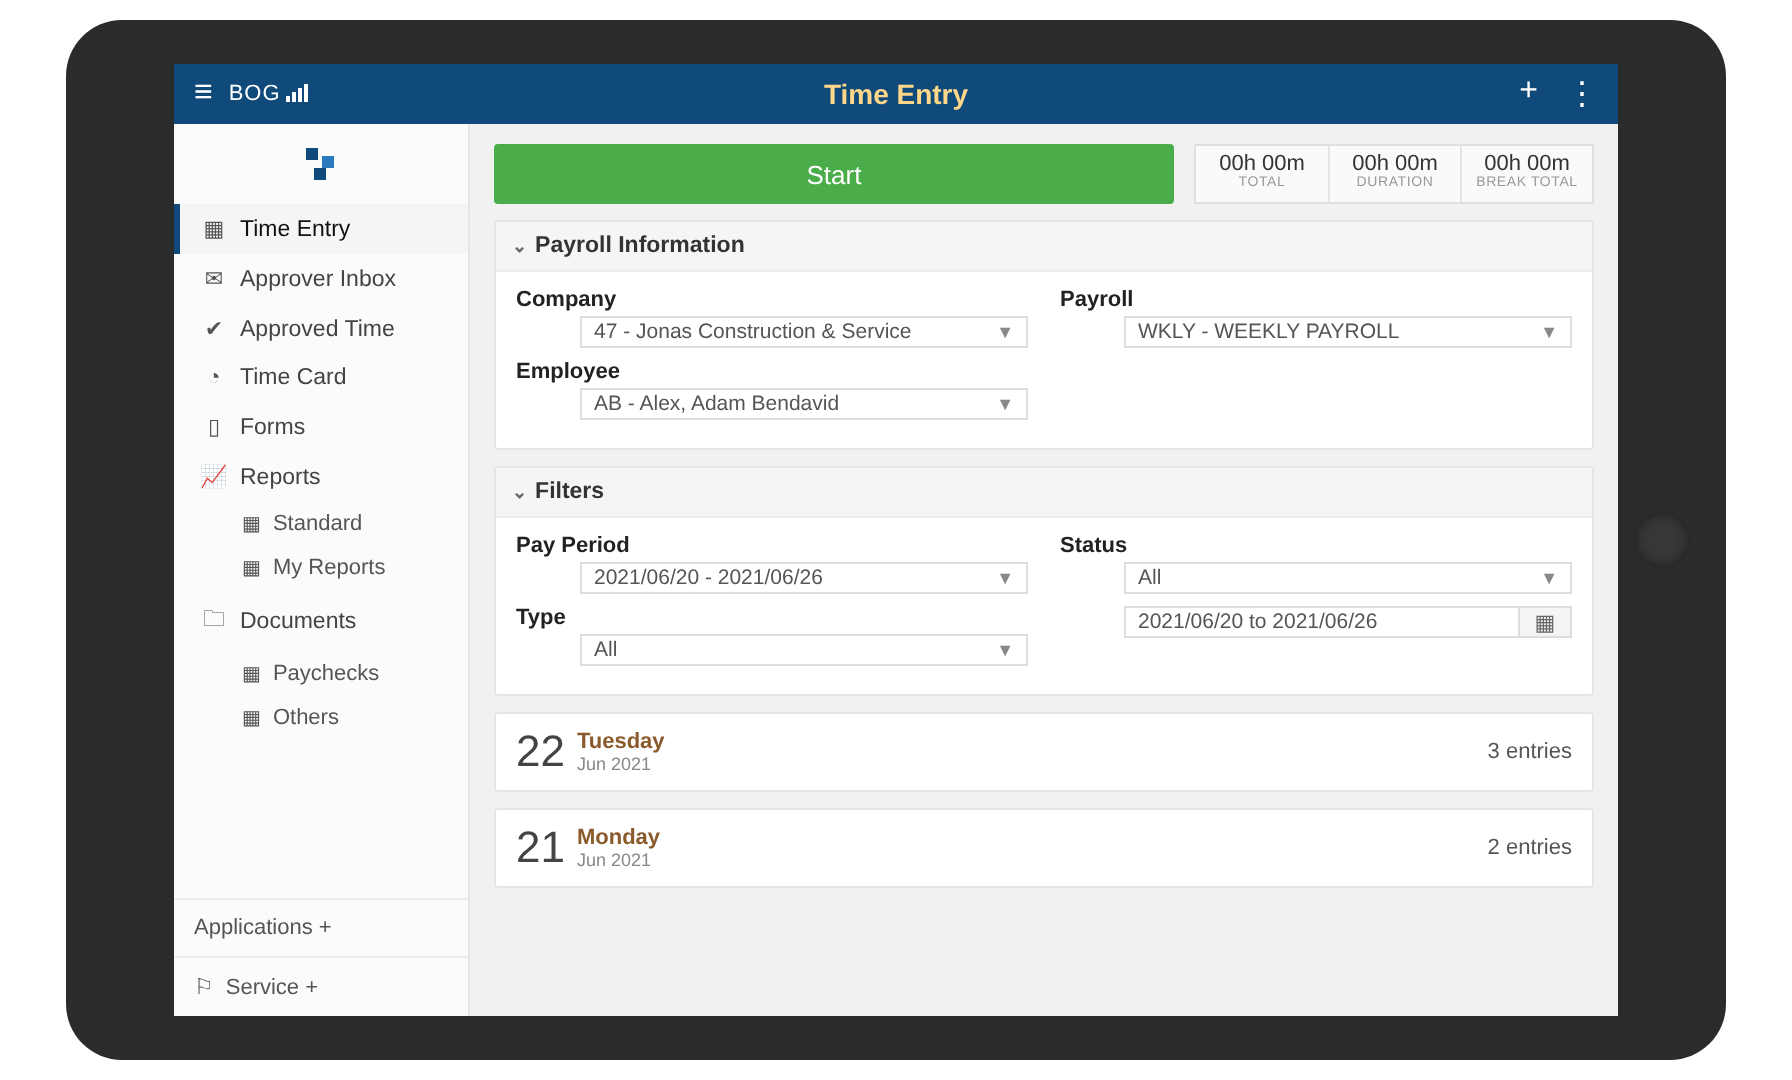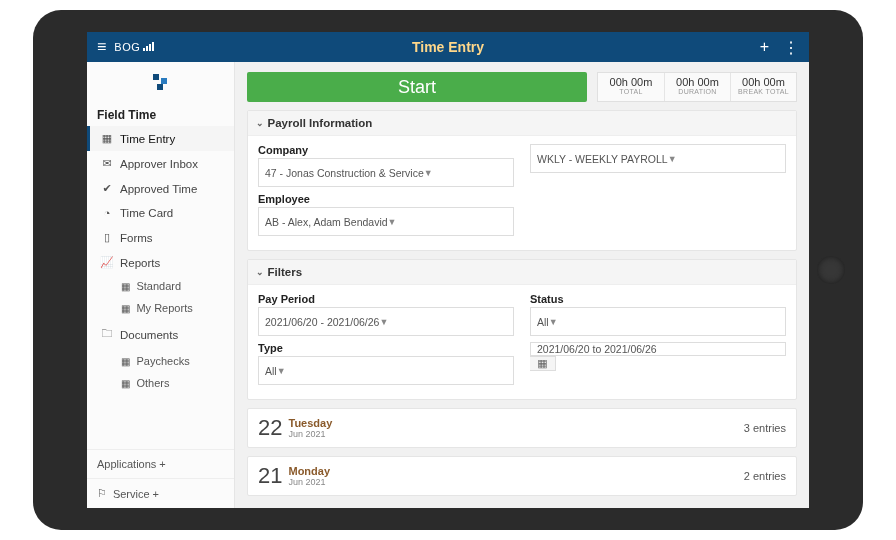--- a/index.html
+++ b/index.html
@@ -19,35 +19,35 @@
   .section-label { padding: 6px 10px 4px; font-weight: 600; font-size: 12px; color: #222; }
   .nav-item { display: flex; align-items: center; gap: 7px; padding: 6px 10px 6px 14px; cursor: pointer; color: #444; }
   .nav-item.active { border-left: 3px solid #0f4a7a; background: #f5f5f5; color: #111; padding-left: 11px;}
   .nav-item .ico { width: 12px; display: inline-flex; justify-content: center; font-size: 11px; color:#555;}
   .nav-sub { padding-left: 34px; display:flex; align-items:center; gap:6px; font-size:11px; padding-top:5px; padding-bottom:5px; color:#555;}
   .nav-sub .ico { font-size:10px; }
   .sidebar .spacer { flex: 1; }
   .sidebar .footer-item { padding: 8px 10px; border-top: 1px solid #eee; font-size: 11px; color:#555; display:flex; align-items:center; gap:6px;}
   .main { flex: 1; background: #f1f1f1; padding: 10px 12px; overflow: auto; display:flex; flex-direction:column; gap:8px;}
   .toprow { display: flex; gap: 10px; align-items: stretch; }
-  .start-btn { flex: 1; background: #4aad4a; color: #fff; border: none; border-radius: 2px; height: 30px; font-size: 18px; cursor:pointer; }
+  .start-btn { flex: 1; background: #4aad4a; color: #fff; border: none; border-radius: 2px; height: 30px; font-size: 13px; cursor:pointer; }
   .stats { display: flex; border: 1px solid #e0e0e0; background: #fafafa; }
   .stat { width: 66px; text-align: center; padding: 3px 4px; font-size: 9px; color: #666; border-left:1px solid #e5e5e5;}
   .stat:first-child{border-left:none;}
   .stat .val { font-size: 11px; color: #333; font-weight:500;}
   .stat .lbl { font-size: 7px; letter-spacing:.3px; color:#999; text-transform:uppercase;}
   .panel { background: #fff; border: 1px solid #e5e5e5; border-radius: 2px; }
   .panel-header { background: #f5f5f5; padding: 6px 8px; font-size: 11.5px; font-weight:600; color:#333; display:flex; align-items:center; gap:4px; border-bottom:1px solid #eee;}
   .panel-body { padding: 8px 10px; }
   .form-row { display: flex; gap: 16px; margin-bottom: 6px; }
   .form-col { flex: 1; display:flex; flex-direction:column; gap:2px;}
   .form-label { font-size: 11px; font-weight: 600; color: #222; }
-  .select, .input { height: 29px; border: 1px solid #ddd; padding: 0 6px; font-size: 10.5px; color: #555; background: #fff; display:flex; align-items:center; cursor:pointer;}
+  .select, .input { height: 16px; border: 1px solid #ddd; padding: 0 6px; font-size: 10.5px; color: #555; background: #fff; display:flex; align-items:center; justify-content:space-between; cursor:pointer;margin-left:32px;}
   .select .caret { font-size: 9px; color:#888;}
-  .input-group { display:flex;flex-direction:column; }
+  .input-group { display:flex; }
   .input-group .input { flex:1; }
   .input-group .addon { width:26px; border:1px solid #ddd; border-left:none; display:flex; align-items:center; justify-content:center; font-size:11px; color:#666; background:#f5f5f5;}
   .day-row { background:#fff; border:1px solid #e5e5e5; border-radius:2px; padding:6px 10px; display:flex; align-items:center; }
   .day-row .num { font-size: 22px; color:#444; font-weight:300; margin-right:6px;}
   .day-row .daytext .d1 { font-size: 11px; color:#8a5a2b; font-weight:600;}
   .day-row .daytext .d2 { font-size: 9px; color:#888;}
   .day-row .entries { margin-left:auto; font-size: 11px; color:#555;}
   .chev { font-size: 9px; color:#666;}
 </style>
 </head>
@@ -76,21 +76,20 @@
 
     <div class="body">
       <div class="sidebar">
         <div class="logo">
           <svg viewBox="0 0 20 20">
               <rect x="2" y="2" width="6" height="6" fill="#0f4a7a"></rect>
               <rect x="10" y="6" width="6" height="6" fill="#2a7bbf"></rect>
               <rect x="6" y="12" width="6" height="6" fill="#0f4a7a"></rect>
             </svg>
         </div>
-        <div class="section-label">Field Time</div>
 
         <div class="nav-item active">
           <span class="ico">▦</span>
           <span>Time Entry</span>
         </div>
         <div class="nav-item">
           <span class="ico">✉</span>
           <span>Approver Inbox</span>
         </div>
         <div class="nav-item">
@@ -167,20 +166,21 @@
           <div class="panel-body">
             <div class="form-row">
               <div class="form-col">
                 <div class="form-label">Company</div>
                 <div class="select">
                   <span>47 - Jonas Construction &amp; Service</span>
                   <span class="caret">▼</span>
                 </div>
               </div>
               <div class="form-col">
+                <div class="form-label">Payroll</div>
                 <div class="select">
                   <span>WKLY - WEEKLY PAYROLL</span>
                   <span class="caret">▼</span>
                 </div>
               </div>
             </div>
             <div class="form-row">
               <div class="form-col" style="max-width:50%; padding-right:8px;">
                 <div class="form-label">Employee</div>
                 <div class="select">

